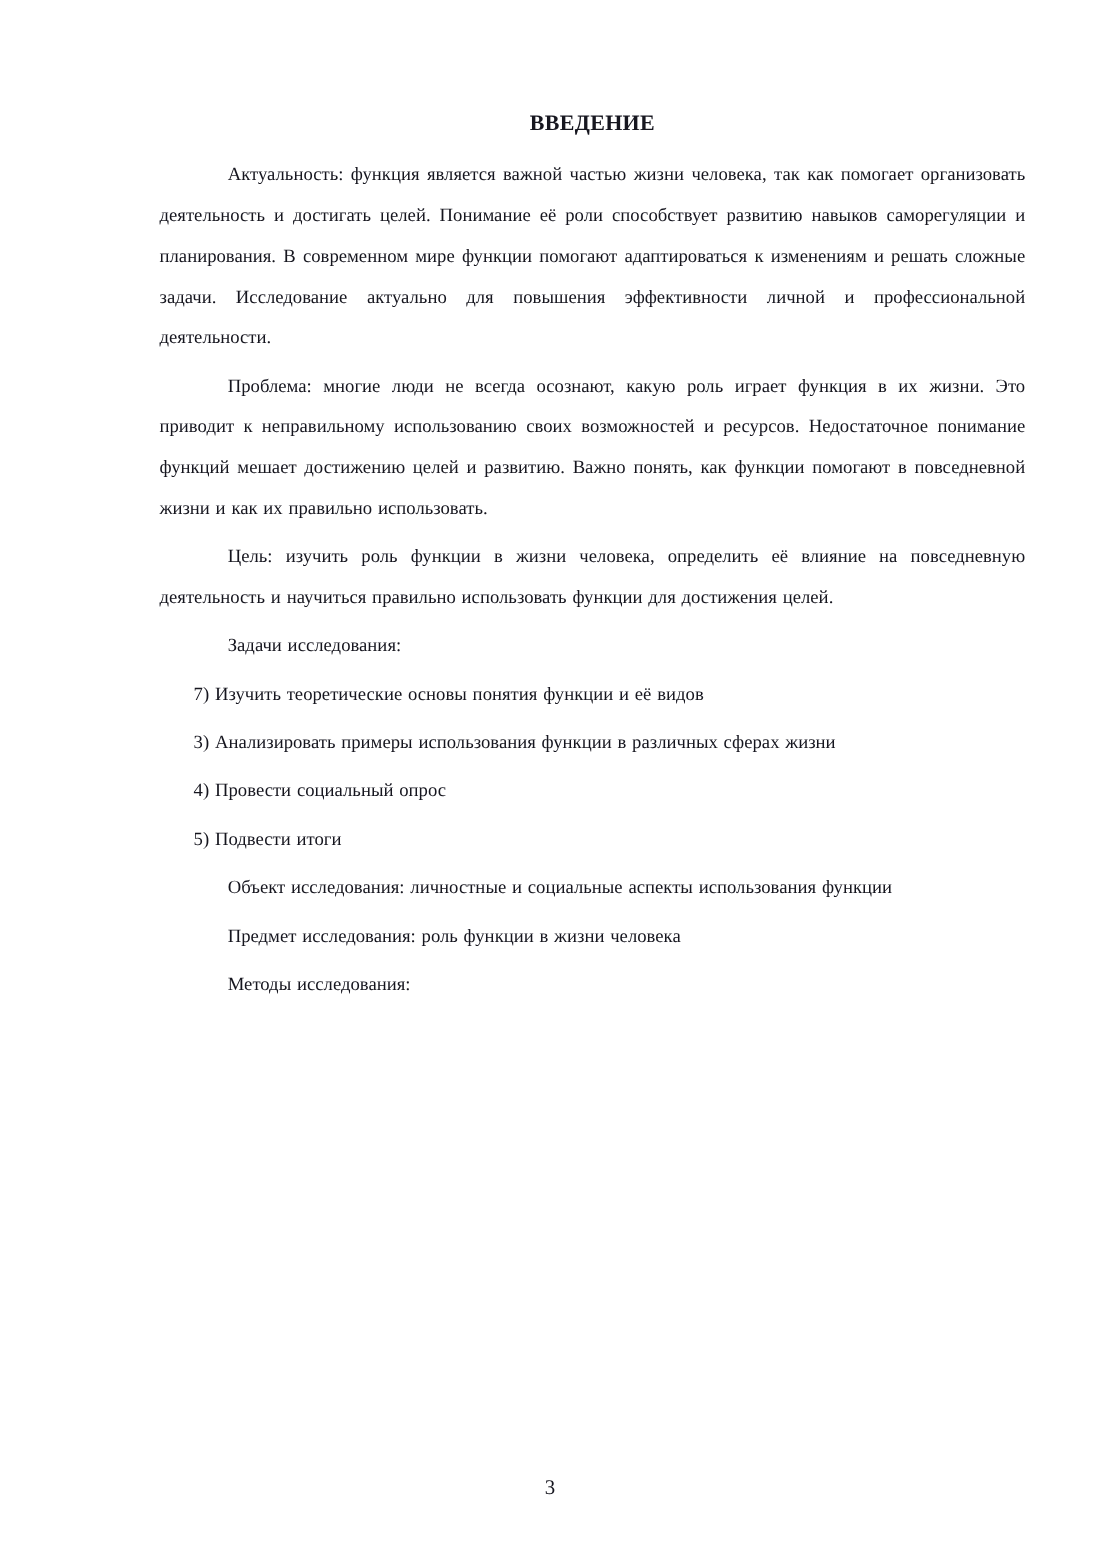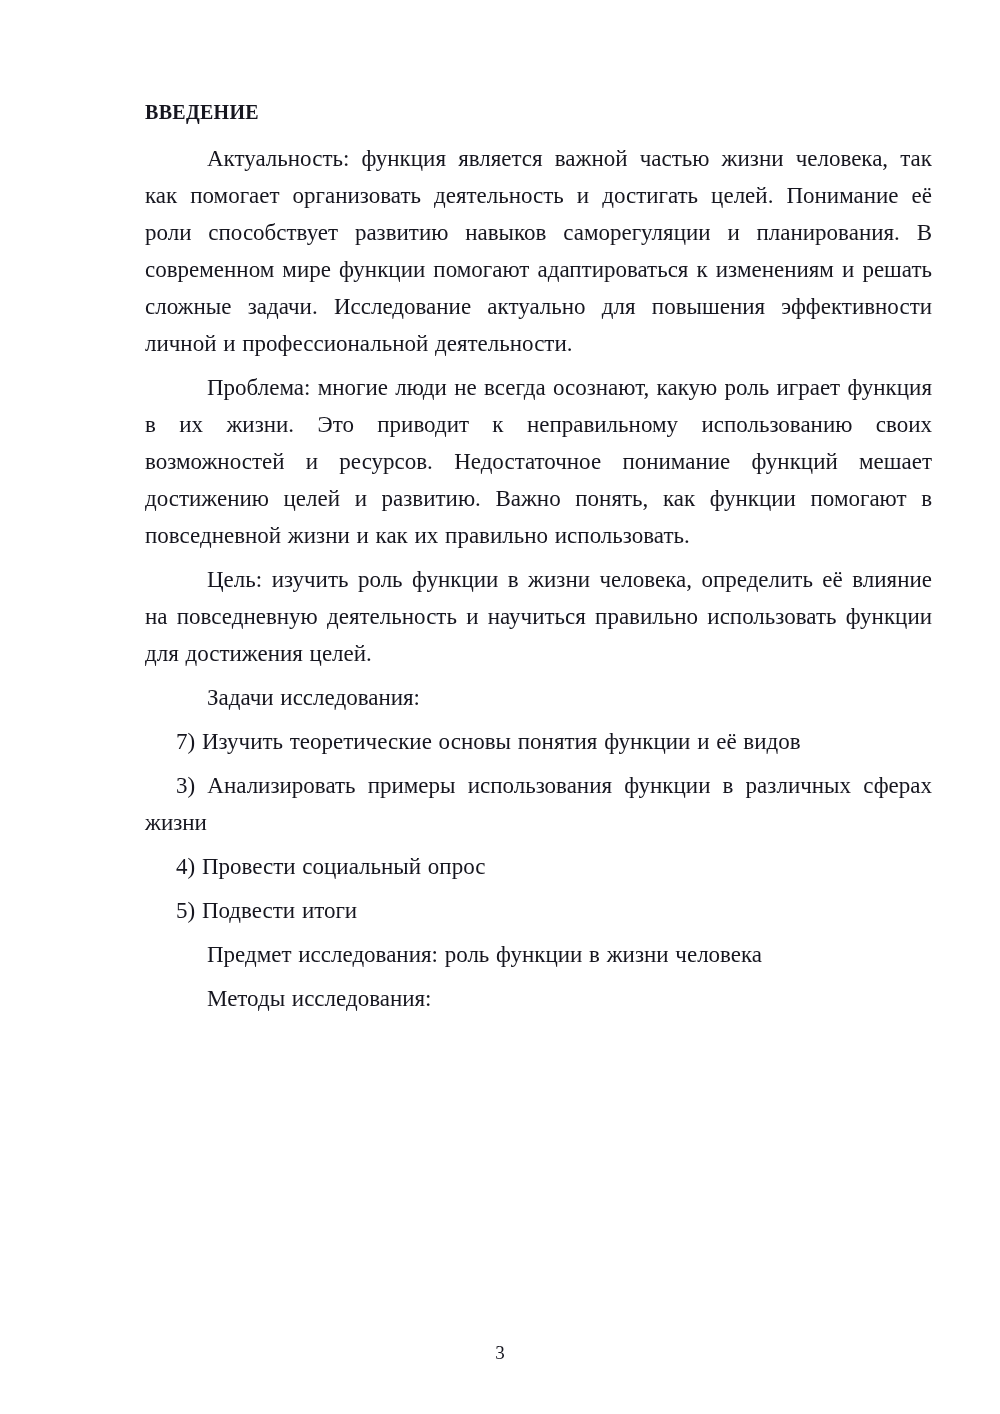--- a/index.html
+++ b/index.html
@@ -22,26 +22,27 @@
   }
   .content {
     position: absolute;
     left: 145px;
     top: 94px;
     width: 787px;
   }
   .doc-title {
     font-size: 20px;
     font-weight: bold;
+    text-align: center;
     line-height: 37px;
     margin: 0 0 9px 0;
     letter-spacing: 0.3px;
   }
   .para {
-    font-size: 23px;
+    font-size: 17px;
     line-height: 37px;
     margin: 0 0 7px 0;
     text-align: justify;
     text-indent: 62px;
     word-spacing: 1px;
   }
   .list-item {
     text-indent: 31px;
   }
   .page-number {
@@ -63,18 +64,19 @@
     <p class="para">Актуальность: функция является важной частью жизни человека, так как помогает организовать деятельность и достигать целей. Понимание её роли способствует развитию навыков саморегуляции и планирования. В современном мире функции помогают адаптироваться к изменениям и решать сложные задачи. Исследование актуально для повышения эффективности личной и профессиональной деятельности.</p>
     <p class="para">Проблема: многие люди не всегда осознают, какую роль играет функция в их жизни. Это приводит к неправильному использованию своих возможностей и ресурсов. Недостаточное понимание функций мешает достижению целей и развитию. Важно понять, как функции помогают в повседневной жизни и как их правильно использовать.</p>
     <p class="para">Цель: изучить роль функции в жизни человека, определить её влияние на повседневную деятельность и научиться правильно использовать функции для достижения целей.</p>
     <p class="para">Задачи исследования:</p>
 
     <p class="para list-item">7) Изучить теоретические основы понятия функции и её видов</p>
     <p class="para list-item">3) Анализировать примеры использования функции в различных сферах жизни</p>
     <p class="para list-item">4) Провести социальный опрос</p>
     <p class="para list-item">5) Подвести итоги</p>
 
+    <p class="para">Объект исследования: личностные и социальные аспекты использования функции</p>
     <p class="para">Предмет исследования: роль функции в жизни человека</p>
     <p class="para">Методы исследования:</p>
   </div>
 
   <div class="page-number">3</div>
 </div>
 
 </body></html>

